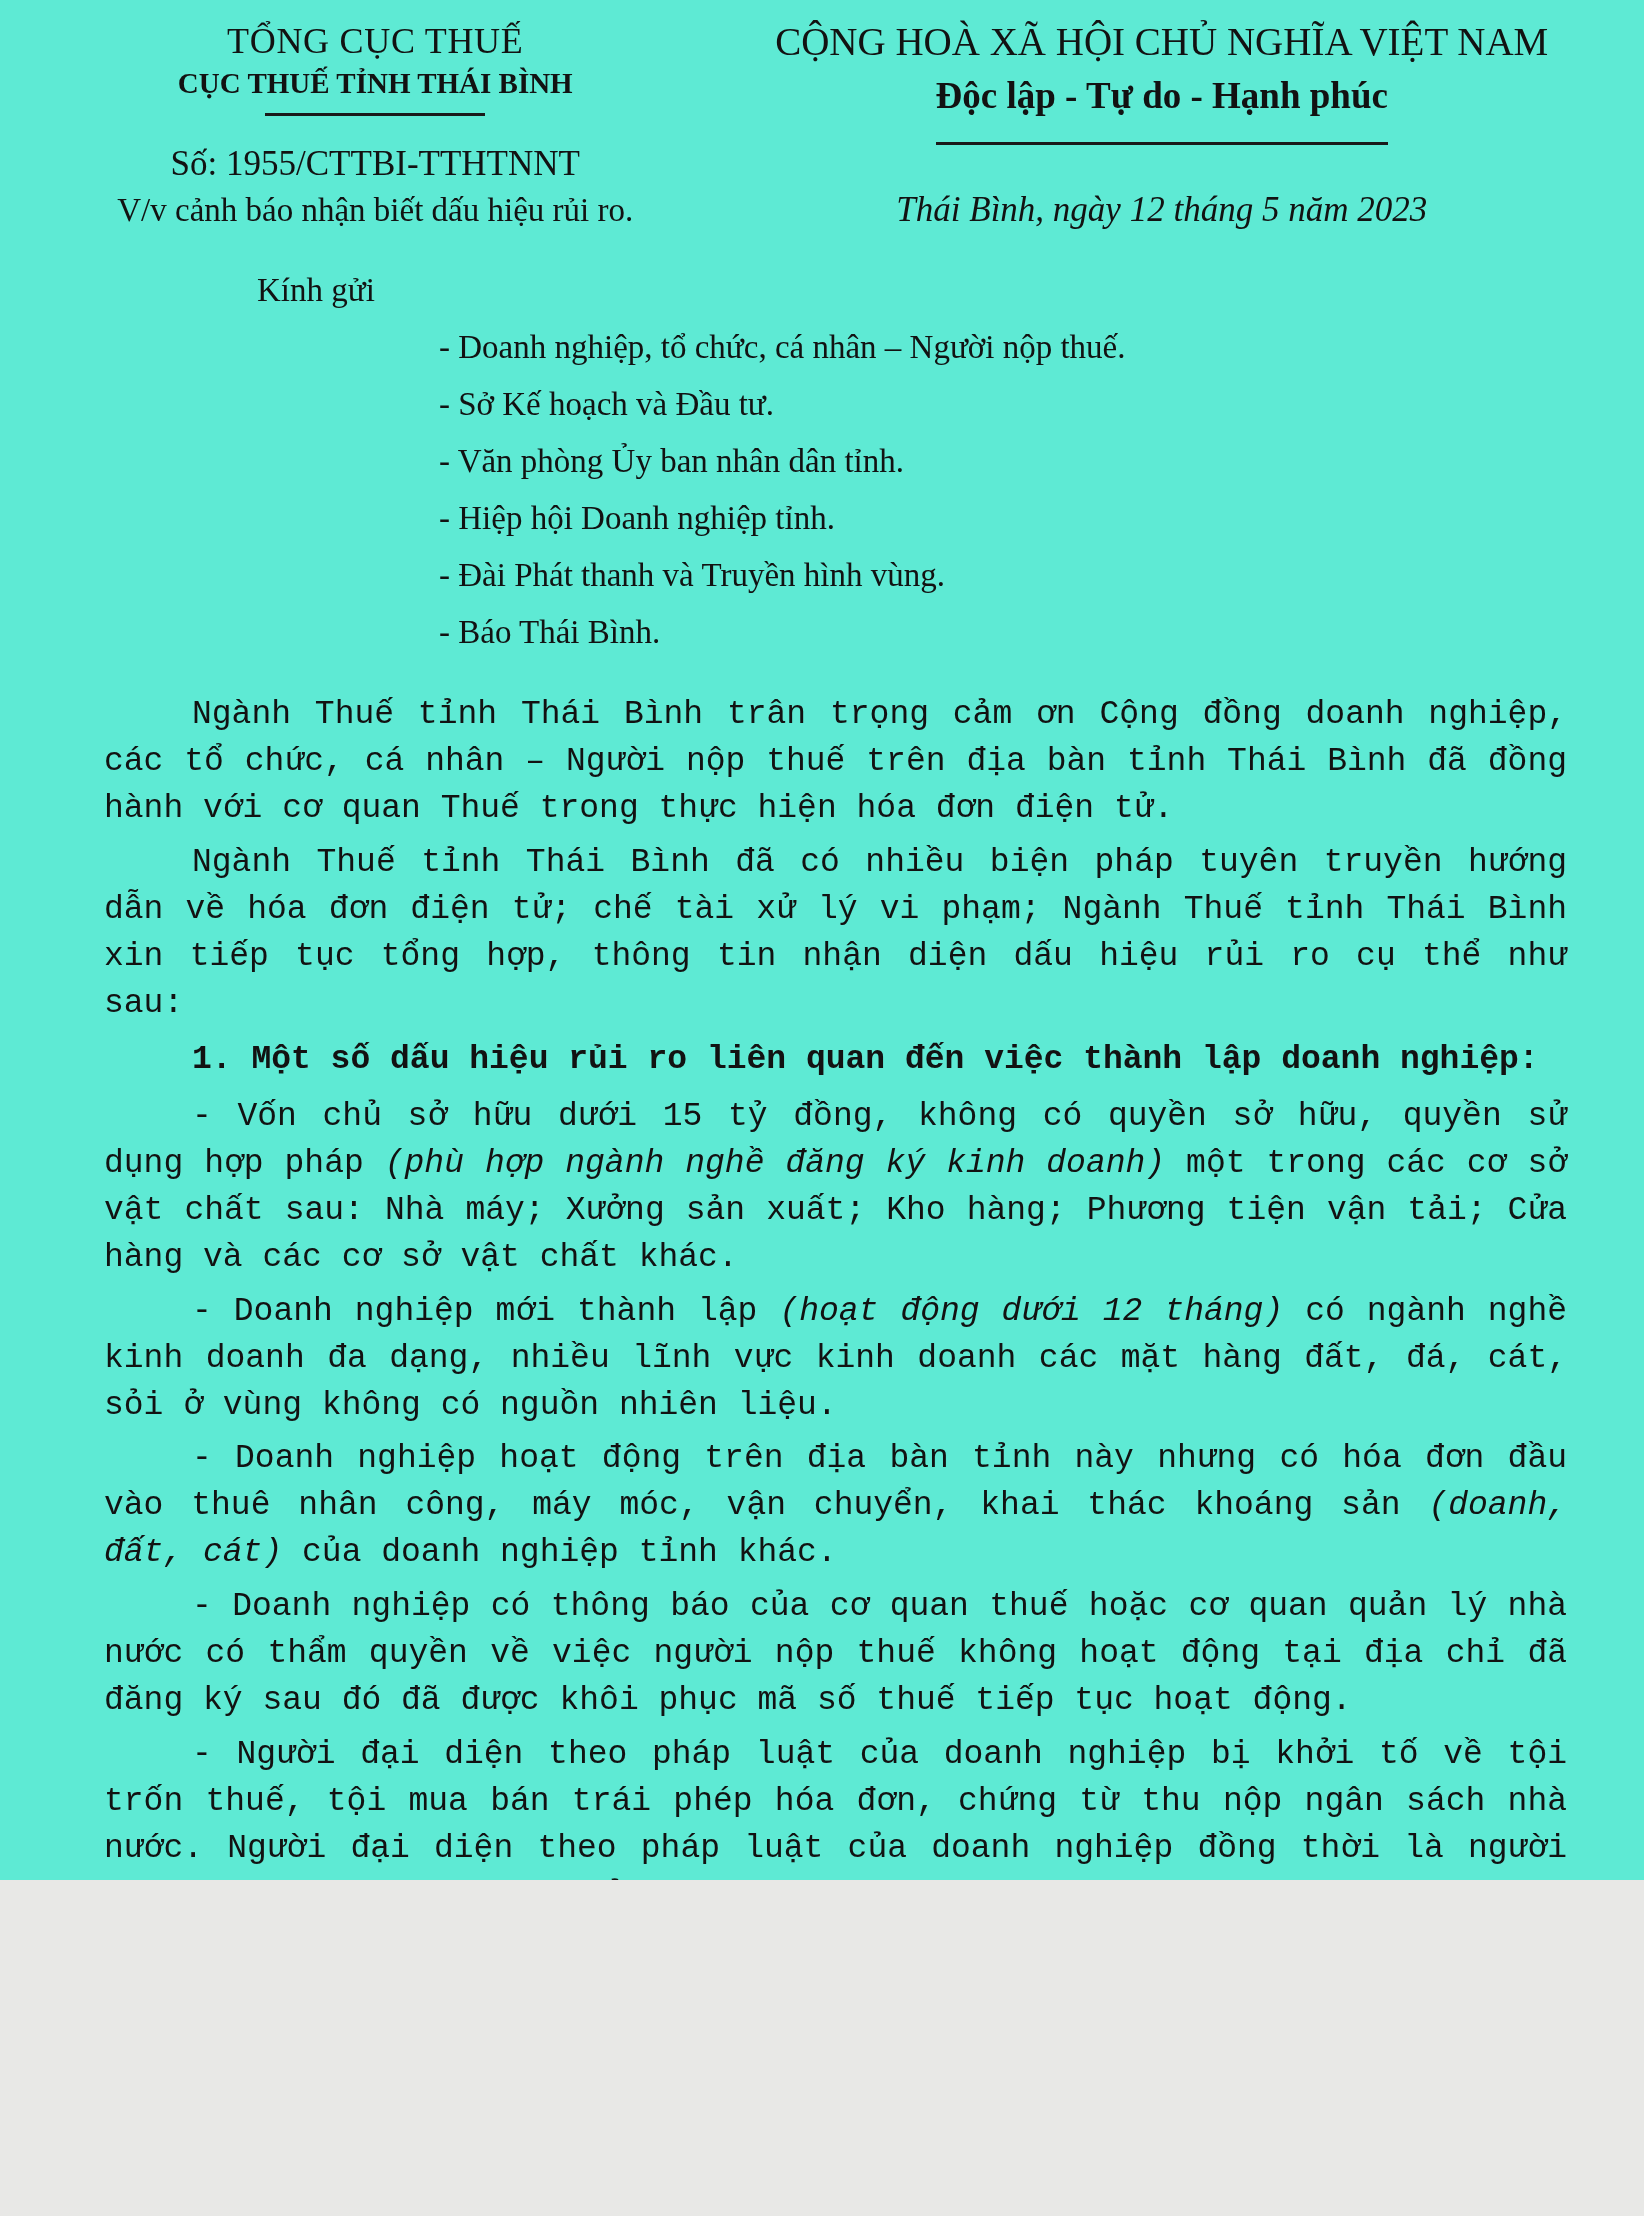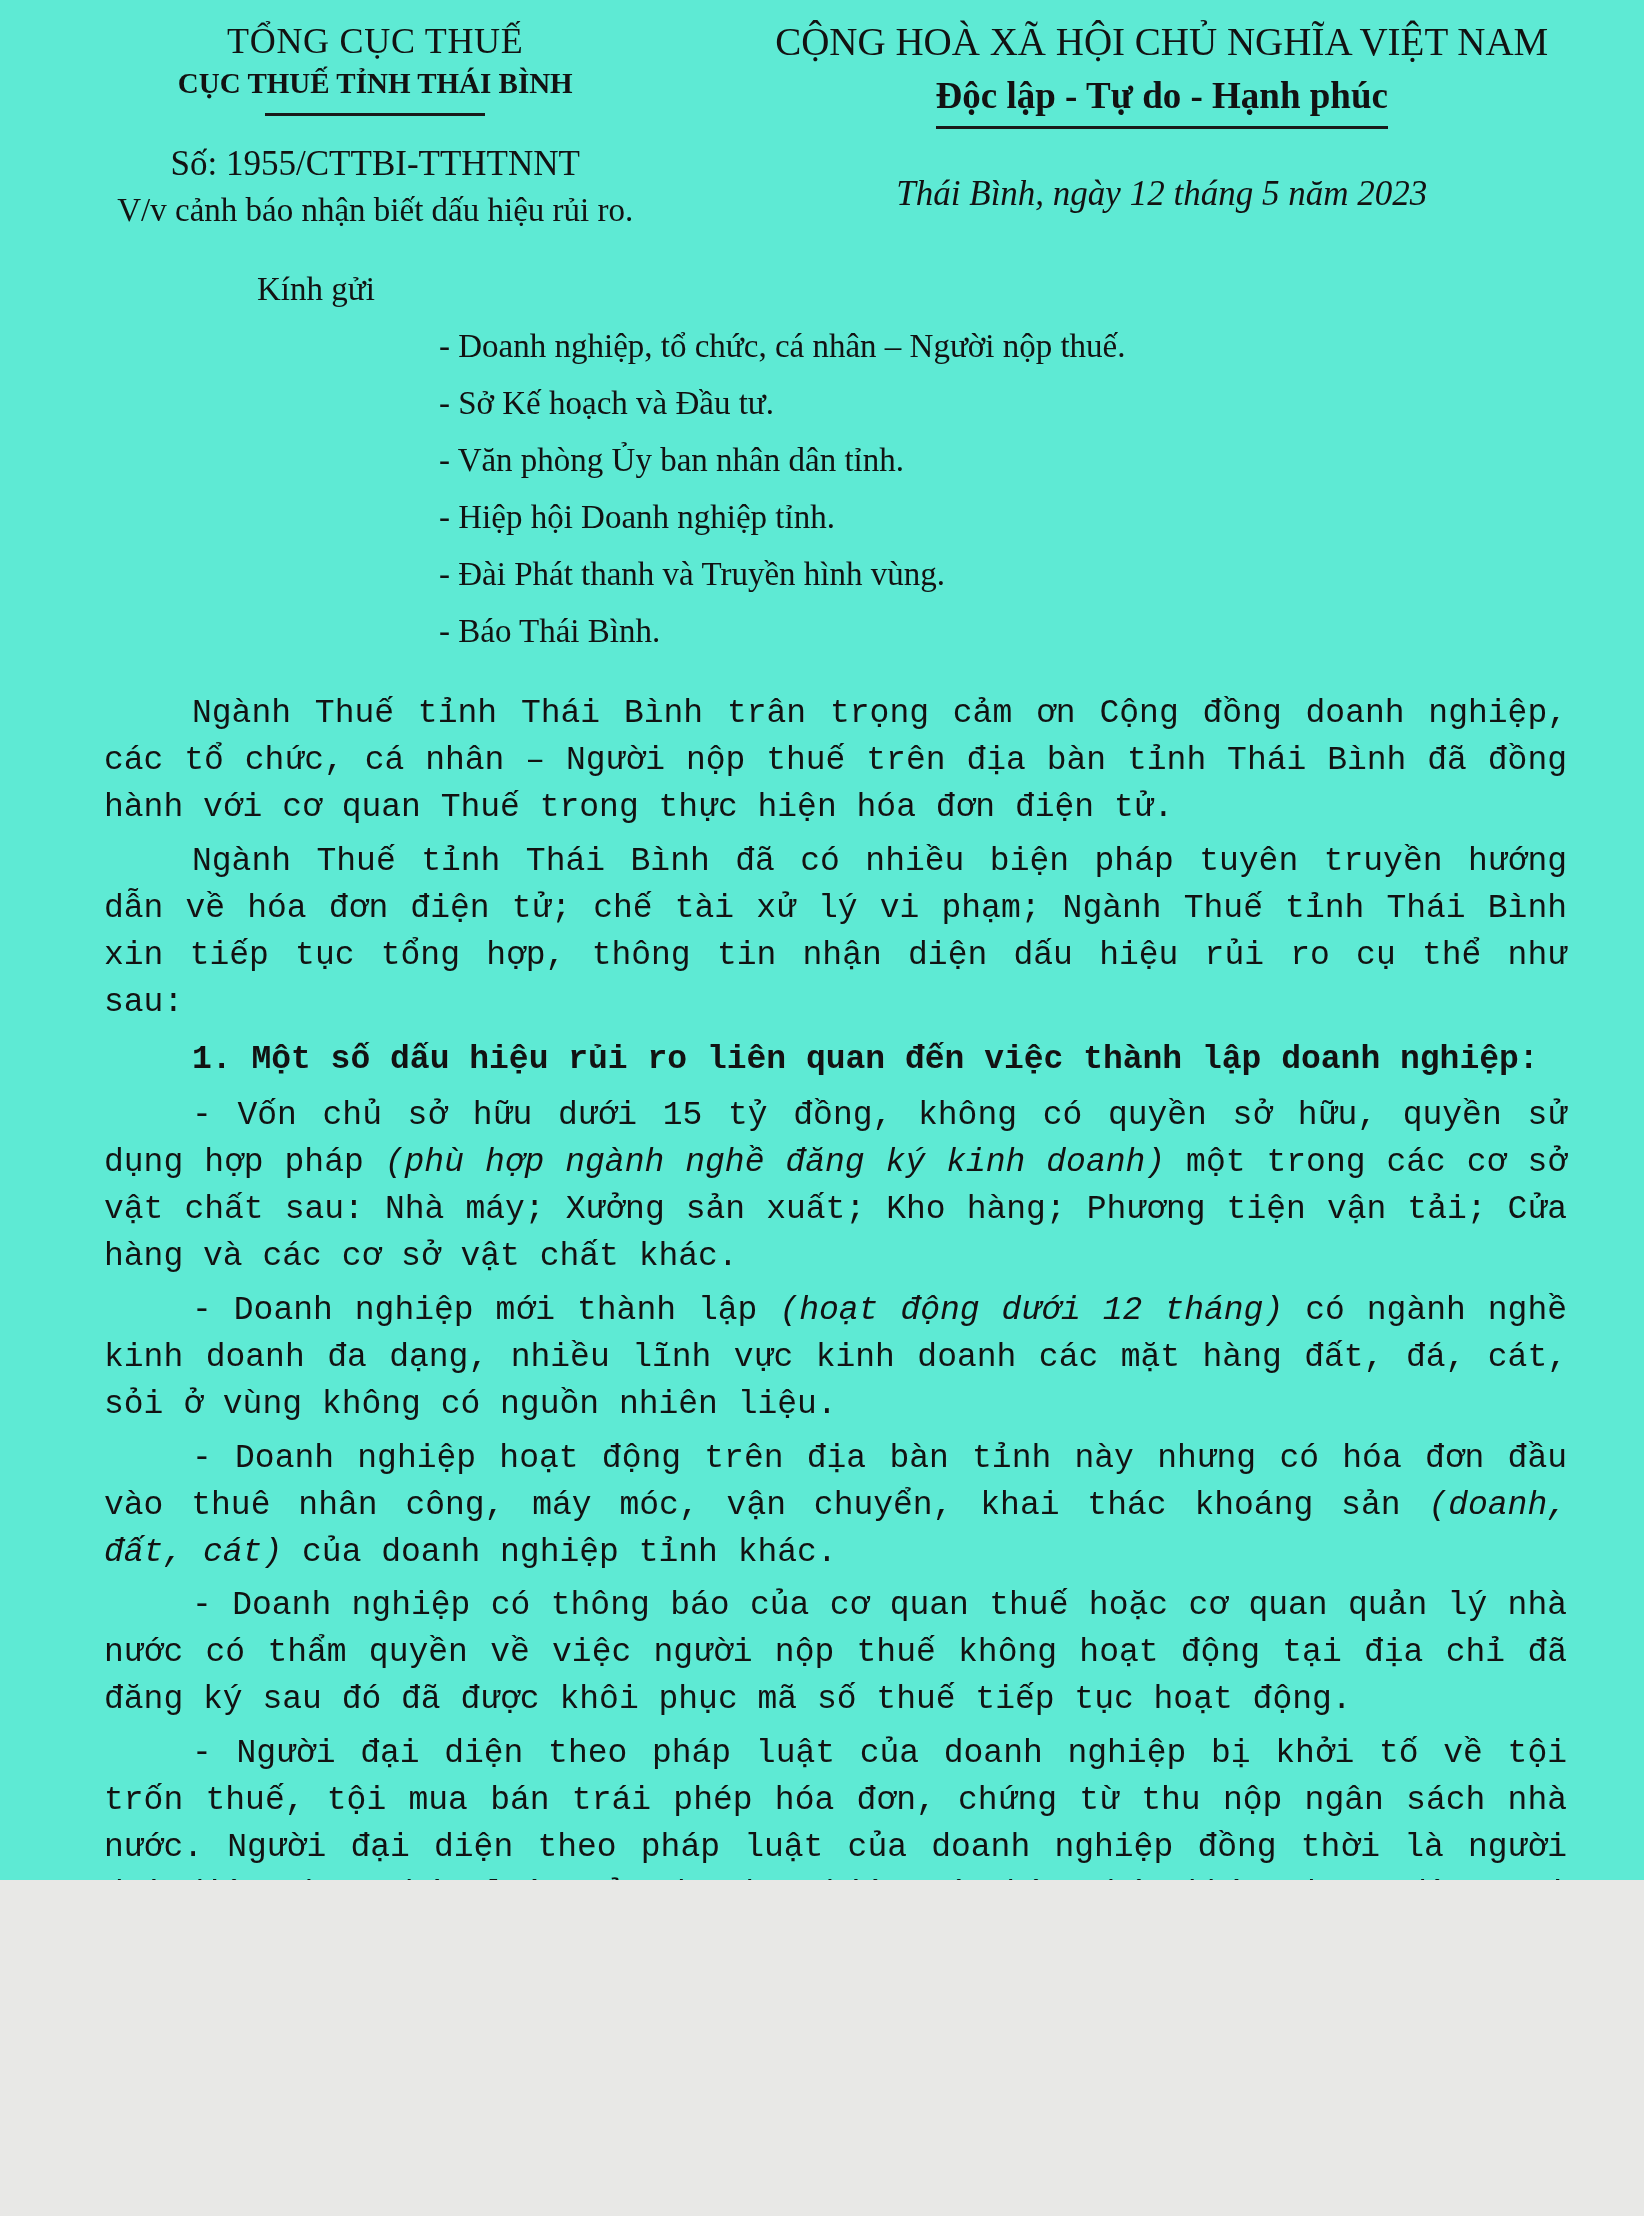--- a/index.html
+++ b/index.html
@@ -66,21 +66,21 @@
     font-size: 39px;
     font-weight: normal;
     line-height: 1.2;
     white-space: nowrap;
   }
   .national-motto {
     display: inline-block;
     font-size: 37px;
     font-weight: bold;
     margin-top: 7.4px;
-    padding-bottom: 9px;
+    padding-bottom: 25px;
     border-bottom: 3.7px solid #1a1a1a;
     white-space: nowrap;
   }
   .place-date {
     font-size: 35px;
     font-style: italic;
     margin-top: 45px;
     white-space: nowrap;
   }
   

